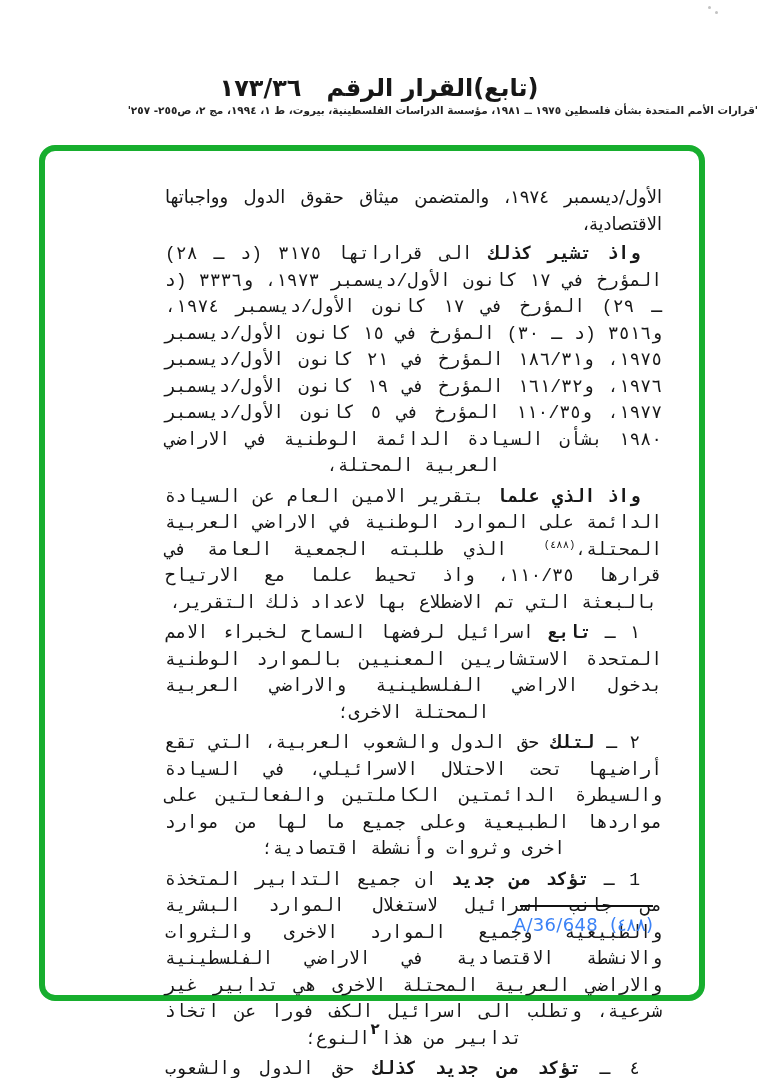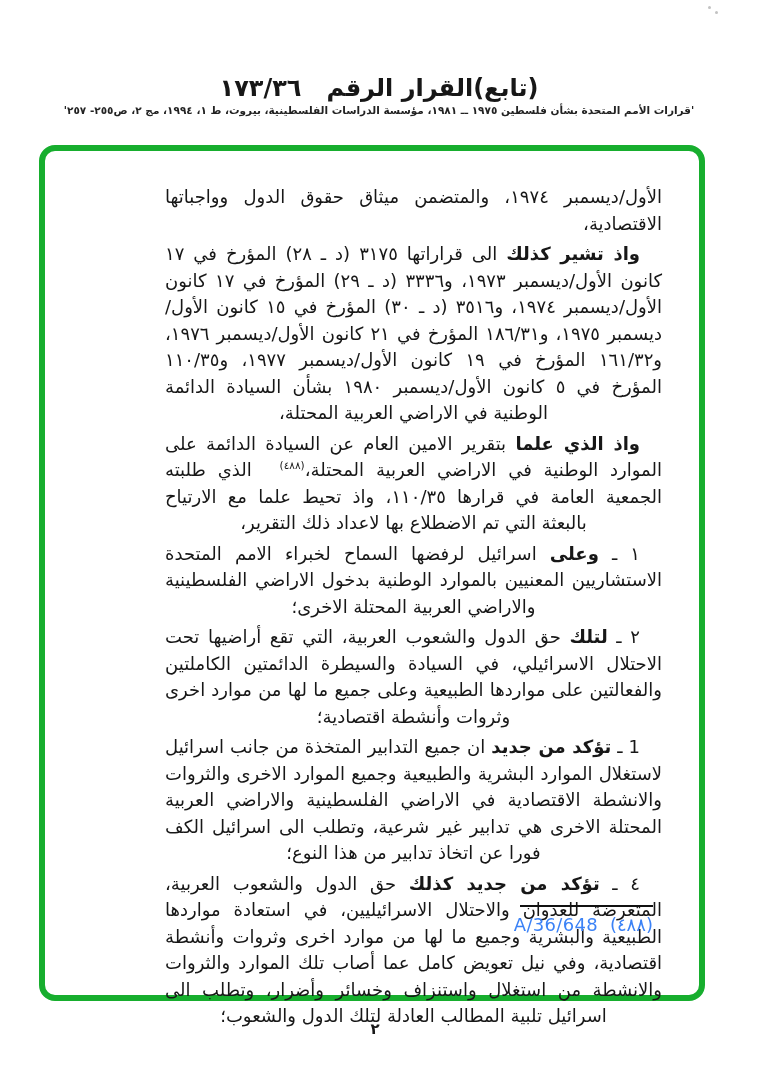--- a/index.html
+++ b/index.html
@@ -8,39 +8,39 @@
     font-family:"DejaVu Sans",sans-serif;color:#171717;
     position:relative;overflow:hidden;
   }
   .page-title{
     position:absolute;top:74px;left:0;right:0;
     direction:rtl;text-align:center;
     font-size:24px;font-weight:bold;letter-spacing:.5px;
   }
   .citation-line{
     position:absolute;top:104px;left:0;right:0;
-    direction:rtl;text-align:center;
+    direction:rtl;
     font-size:10.5px;font-weight:bold;color:#222;
   }
   .green-frame{
     position:absolute;left:39px;top:145px;
     width:666px;height:856px;box-sizing:border-box;
     border:6px solid #17ae2e;border-radius:16px;
     background:transparent;
   }
   .resolution-text{
     position:absolute;left:165px;top:184px;width:497px;
     direction:rtl;unicode-bidi:embed;
     font-size:18px;line-height:26.5px;
     text-align:justify;
   }
   .para{margin:0 0 4px 0;}
   .para.indent{text-indent:22px;}
   .para.last-right{text-align-last:right;}
-  .para.last-center{text-align-last:center;}
+  .para.last-center{text-align-last:center;font-family:Liberation Mono, monospace;}
   .b{font-weight:bold;}
   sup.fnref{font-size:10.5px;line-height:0;vertical-align:super;margin-left:16px;}
   .footnote-sep{
     position:absolute;left:520px;top:905px;width:133px;height:0;
     border-top:2px solid #111;
   }
   .footnote-line{
     position:absolute;left:500px;top:914px;width:153px;
     direction:ltr;text-align:right;
     font-size:18px;color:#3b82f6;white-space:nowrap;
@@ -64,21 +64,21 @@
 <div class="page-title">(تابع)القرار الرقم&nbsp;&nbsp; ١٧٣/٣٦</div>
 
 <div class="citation-line">'قرارات الأمم المتحدة بشأن فلسطين ١٩٧٥ ــ ١٩٨١، مؤسسة الدراسات الفلسطينية، بيروت، ط ١، ١٩٩٤، مج ٢، ص٢٥٥- ٢٥٧'</div>
 
 <div class="green-frame"></div>
 
 <div class="resolution-text">
     <p class="para last-right"><span>الأول/ديسمبر ١٩٧٤، والمتضمن ميثاق حقوق الدول وواجباتها الاقتصادية،</span></p>
     <p class="para indent last-center"><span class="b">واذ تشير كذلك</span><span> الى قراراتها ٣١٧٥ (د ـ ٢٨) المؤرخ في ١٧ كانون الأول/ديسمبر ١٩٧٣، و٣٣٣٦ (د ـ ٢٩) المؤرخ في ١٧ كانون الأول/ديسمبر ١٩٧٤، و٣٥١٦ (د ـ ٣٠) المؤرخ في ١٥ كانون الأول/ديسمبر ١٩٧٥، و١٨٦/٣١ المؤرخ في ٢١ كانون الأول/ديسمبر ١٩٧٦، و١٦١/٣٢ المؤرخ في ١٩ كانون الأول/ديسمبر ١٩٧٧، و١١٠/٣٥ المؤرخ في ٥ كانون الأول/ديسمبر ١٩٨٠ بشأن السيادة الدائمة الوطنية في الاراضي العربية المحتلة،</span></p>
     <p class="para indent last-center"><span class="b">واذ الذي علما</span><span> بتقرير الامين العام عن السيادة الدائمة على الموارد الوطنية في الاراضي العربية المحتلة،</span><sup class="fnref">(٤٨٨)</sup><span> الذي طلبته الجمعية العامة في قرارها ١١٠/٣٥، واذ تحيط علما مع الارتياح بالبعثة التي تم الاضطلاع بها لاعداد ذلك التقرير،</span></p>
-    <p class="para indent last-center"><span>١ ـ </span><span class="b">وعلى</span><span> اسرائيل لرفضها السماح لخبراء الامم المتحدة الاستشاريين المعنيين بالموارد الوطنية بدخول الاراضي الفلسطينية والاراضي العربية المحتلة الاخرى؛</span></p>
+    <p class="para indent last-center"><span>١ ـ </span><span class="b">تابع</span><span> اسرائيل لرفضها السماح لخبراء الامم المتحدة الاستشاريين المعنيين بالموارد الوطنية بدخول الاراضي الفلسطينية والاراضي العربية المحتلة الاخرى؛</span></p>
     <p class="para indent last-center"><span>٢ ـ </span><span class="b">لتلك</span><span> حق الدول والشعوب العربية، التي تقع أراضيها تحت الاحتلال الاسرائيلي، في السيادة والسيطرة الدائمتين الكاملتين والفعالتين على مواردها الطبيعية وعلى جميع ما لها من موارد اخرى وثروات وأنشطة اقتصادية؛</span></p>
     <p class="para indent last-center"><span>1 ـ </span><span class="b">تؤكد من جديد</span><span> ان جميع التدابير المتخذة من جانب اسرائيل لاستغلال الموارد البشرية والطبيعية وجميع الموارد الاخرى والثروات والانشطة الاقتصادية في الاراضي الفلسطينية والاراضي العربية المحتلة الاخرى هي تدابير غير شرعية، وتطلب الى اسرائيل الكف فورا عن اتخاذ تدابير من هذا النوع؛</span></p>
     <p class="para indent last-center"><span>٤ ـ </span><span class="b">تؤكد من جديد كذلك</span><span> حق الدول والشعوب العربية، المتعرضة للعدوان والاحتلال الاسرائيليين، في استعادة مواردها الطبيعية والبشرية وجميع ما لها من موارد اخرى وثروات وأنشطة اقتصادية، وفي نيل تعويض كامل عما أصاب تلك الموارد والثروات والانشطة من استغلال واستنزاف وخسائر وأضرار، وتطلب الى اسرائيل تلبية المطالب العادلة لتلك الدول والشعوب؛</span></p>
   </div>
 
 <div class="footnote-sep"></div>
 
 <div class="footnote-line">
   <span class="sym">A/36/648</span><span class="ref">(٤٨٨)</span>
 </div>

